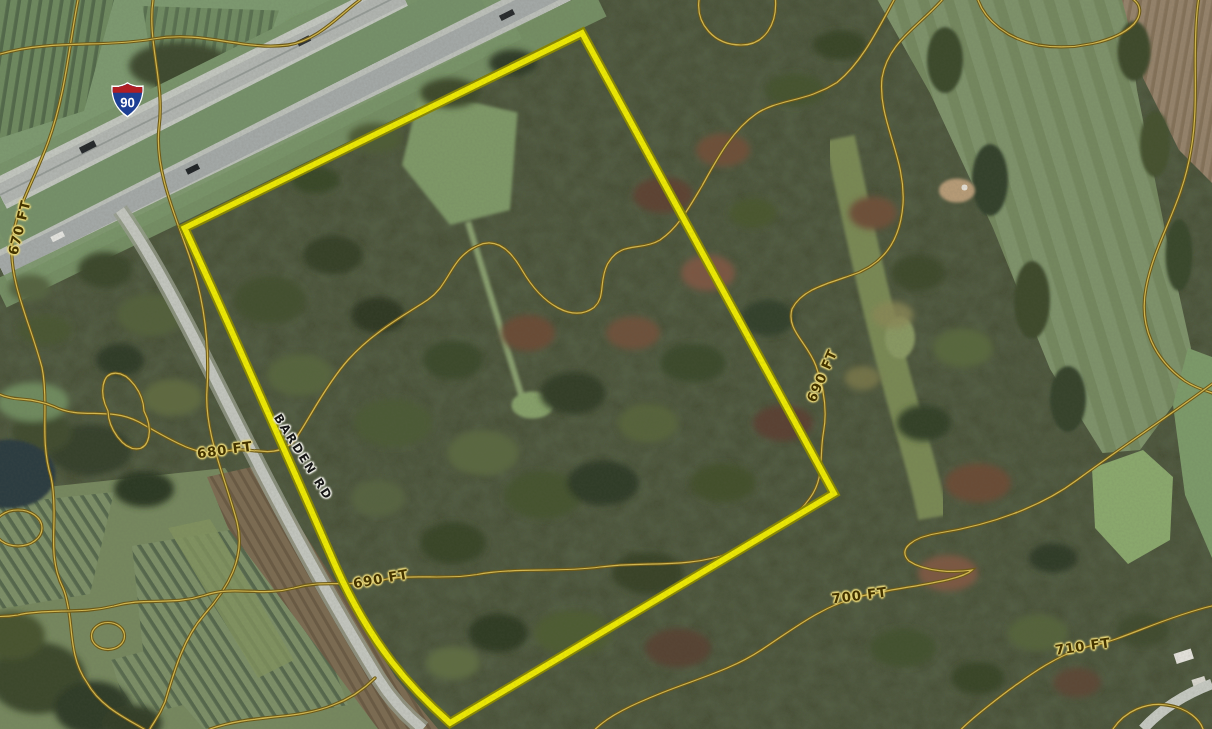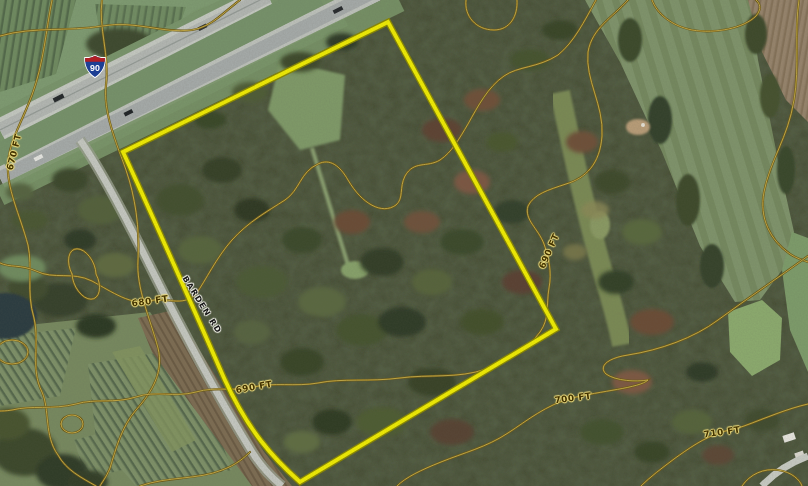--- a/index.html
+++ b/index.html
@@ -5,21 +5,21 @@
   html,body{margin:0;padding:0;background:#222;}
   #stage{position:relative;width:808px;height:486px;overflow:hidden;
          font-family:"DejaVu Sans","Liberation Sans",sans-serif;background:#4a5138;}
   #stage svg.base{position:absolute;left:0;top:0;}
   .lbl{position:absolute;transform:translate(-50%,-50%);white-space:nowrap;
        font-size:9px;font-weight:bold;letter-spacing:.5px;color:#443400;
        text-shadow:0 0 2px #e8d87c,1px 0 1px #e8d87c,-1px 0 1px #e8d87c,0 1px 1px #e8d87c,0 -1px 1px #e8d87c;}
   .lbl-road{position:absolute;transform:translate(-50%,-50%);white-space:nowrap;
        font-size:8px;font-weight:bold;letter-spacing:1.5px;color:#161616;
        text-shadow:0 0 2px #f2f2ea,1px 0 1px #f2f2ea,-1px 0 1px #f2f2ea,0 1px 1px #f2f2ea,0 -1px 1px #f2f2ea;}
-  .shield{position:absolute;left:84px;top:54px;width:22px;height:25px;text-align:right;}
+  .shield{position:absolute;left:74px;top:54px;width:22px;height:25px;text-align:right;}
 </style>
 </head>
 <body>
 
 <div id="stage">
 
   <svg class="base" width="808" height="486" viewBox="0 0 808 486">
     <defs>
       <filter id="soft2">
           <feGaussianBlur stdDeviation="2.2"></feGaussianBlur>

